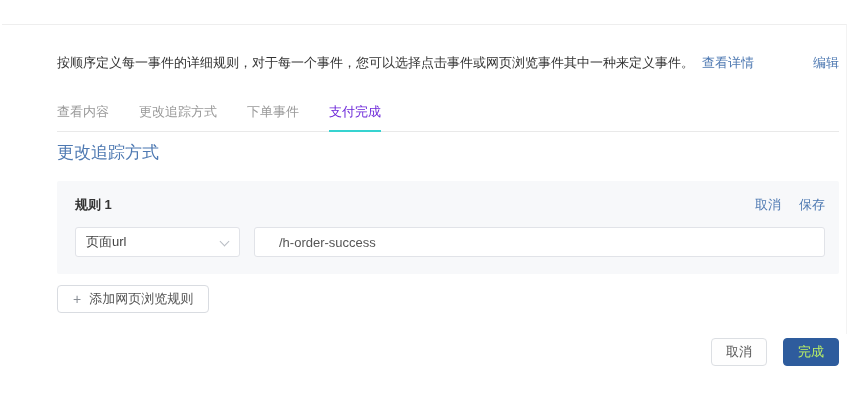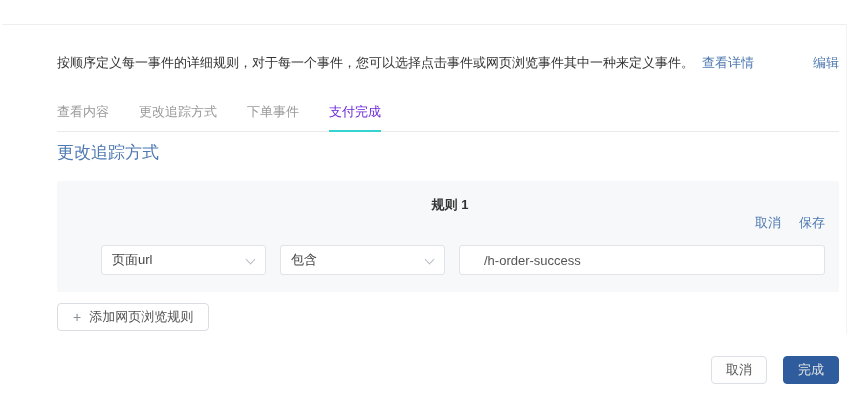--- a/index.html
+++ b/index.html
@@ -17,24 +17,24 @@
   .details-link { margin-left:8px; }
   .edit-link { margin-left:auto; }
   
   .tabs { margin-top:31px; display:flex; gap:30px; border-bottom:1px solid #e9e9e9; }
   .tab { font-size:13px; color:#999; padding-bottom:9px; cursor:pointer; border-bottom:2px solid transparent; margin-bottom:-1px;text-align:center; }
   .tab.active { color:#6d28d9; border-bottom-color:var(--accent-cyan,#36d3d0); }
   
   .change-link { display:inline-block; margin-top:9px; font-size:17px; }
   
   .rule-card { margin-top:17px; background:#f7f8fa; border-radius:2px; padding:15px 14px 17px 18px; }
-  .rule-head { display:flex; align-items:center;flex-direction:column; }
+  .rule-head { display:flex; align-items:center; }
   .rule-title { font-size:13px; font-weight:bold; color:#333; }
   .rule-actions { margin-left:auto; display:flex; gap:18px; font-size:13px; }
-  .rule-row { margin-top:13px; display:flex; gap:14px;margin-left:26px; }
+  .rule-row { margin-top:13px; display:flex; gap:14px; }
   .select {
     position:relative; width:165px; height:30px; background:#fff;
     border:1px solid #e1e3e8; border-radius:3px; display:flex; align-items:center;
     padding:0 26px 0 10px; font-size:13px; color:#444; cursor:pointer;
   }
   .chev {
     position:absolute; right:11px; top:10px; width:7px; height:7px;
     border-right:1.5px solid #b9bdc4; border-bottom:1.5px solid #b9bdc4;
     transform:rotate(45deg); pointer-events:none;
   }
@@ -48,21 +48,21 @@
     margin-top:11px; height:28px; display:inline-flex; align-items:center; gap:8px;
     background:#fff; border:1px solid #d9dce1; border-radius:4px; padding:0 15px;
     font-size:13px; color:#555; cursor:pointer;
   }
   .plus { color:#8a8f96; font-size:14px; line-height:1; }
   
   .footer { margin-top:25px; display:flex; justify-content:flex-end; gap:16px; }
   .btn { height:28px; min-width:46px; padding:0 14px; border-radius:4px; font-size:13px;
          display:inline-flex; align-items:center; justify-content:center; cursor:pointer; }
   .btn-cancel { background:#fefefe; border:1px solid #dcdfe3; color:#555; }
-  .btn-done { background:var(--primary-button,#2e5c9d); border:1px solid var(--primary-button,#2e5c9d); color:#e5e5e5; }
+  .btn-done { background:var(--primary-button,#2e5c9d); border:1px solid var(--primary-button,#2e5c9d); color:#bef264; }
 </style>
 </head>
 <body>
 
 <div class="panel">
 
   <div class="desc-row">
     <span class="desc-text">按顺序定义每一事件的详细规则，对于每一个事件，您可以选择点击事件或网页浏览事件其中一种来定义事件。</span>
     <a class="link details-link">查看详情</a>
     <a class="link edit-link">编辑</a>
@@ -83,24 +83,20 @@
       <span class="rule-actions">
         <a class="link">取消</a>
         <a class="link">保存</a>
       </span>
     </div>
     <div class="rule-row">
       <div class="select">
         <span>页面url</span>
         <span class="chev"></span>
       </div>
-      <div class="select">
-        <span>包含</span>
-        <span class="chev"></span>
-      </div>
       <input class="rule-input" type="text" value="/h-order-success" style="">
     </div>
   </div>
 
   <button class="add-btn">
     <span class="plus">+</span>
     <span>添加网页浏览规则</span>
   </button>
 
   <div class="footer">

